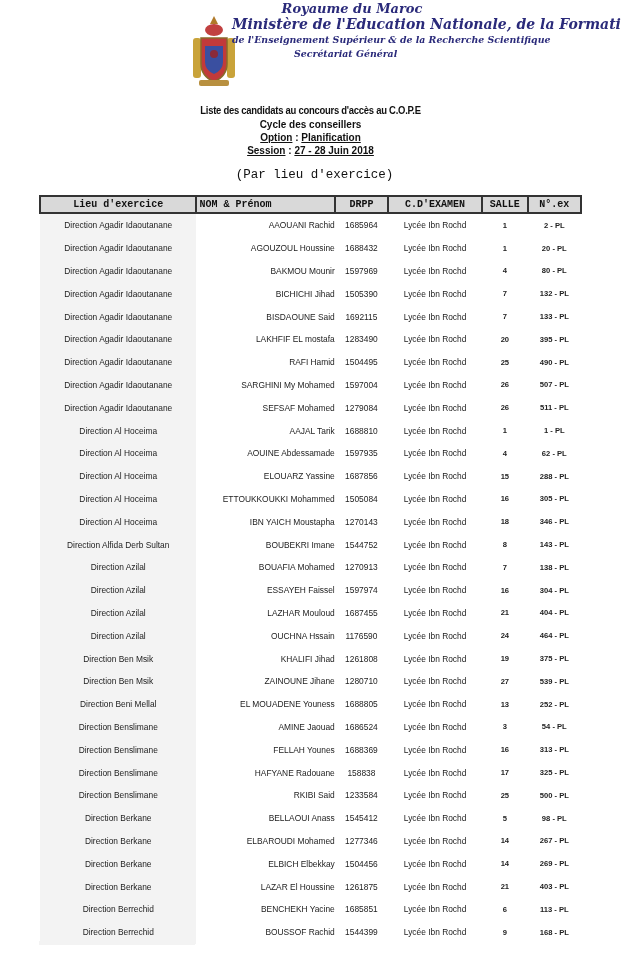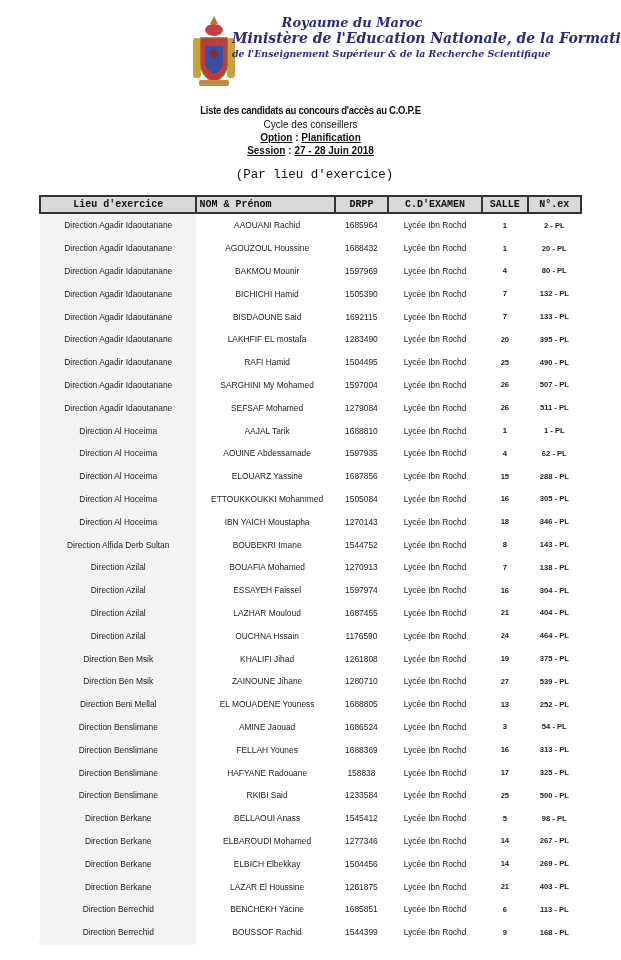--- a/index.html
+++ b/index.html
@@ -1,41 +1,41 @@
 <!DOCTYPE html>
 <html><head>
 <meta charset="utf-8">
 <style>
   html, body { margin: 0; padding: 0; background: #ffffff; }
   body { width: 621px; height: 960px; position: relative; overflow: hidden; font-family: "Liberation Sans", sans-serif; color: #111; }
   .header { position: absolute; left: 0; top: 0; width: 621px; height: 100px; }
   .emblem { position: absolute; left: 191px; top: 14px; width: 46px; height: 78px; }
-  .hdr-lines { position: absolute; left: 232px; top: 14px; width: 240px; text-align: center; font-family: "DejaVu Serif", serif; font-style: italic; font-weight: bold; color: #2a2a7a; }
+  .hdr-lines { position: absolute; left: 232px; top: 0; width: 240px; text-align: center; font-family: "DejaVu Serif", serif; font-style: italic; font-weight: bold; color: #2a2a7a; }
   .hdr-lines .l1 { font-size: 13px; line-height: 17px; }
   .hdr-lines .l2 { font-size: 14px; line-height: 15px; white-space: nowrap; }
   .hdr-lines .l3 { font-size: 9.4px; line-height: 15px; white-space: nowrap; }
   .hdr-lines .l4 { font-size: 9.4px; line-height: 14px; text-align: left; padding-left: 62px; }
   .hdr-lines .l5 { font-size: 9.4px; line-height: 15px; white-space: nowrap; }
   .titles { position: absolute; left: 0; top: 103px; width: 621px; text-align: center; }
   .titles .t1 { font-family: "Liberation Sans", sans-serif; font-weight: bold; font-size: 11px; letter-spacing: -0.3px; line-height: 15px; transform: scaleX(0.86); }
-  .titles .t2 { font-size: 10px; line-height: 13px; }
+  .titles .t2 { font-size: 10px; line-height: 13px; font-weight: bold; }
   .titles .t3, .titles .t4 { font-size: 10px; line-height: 13px; font-weight: bold; }
   .titles u { text-decoration: underline; }
   .subtitle { position: absolute; left: 0; top: 168px; width: 621px; text-align: center; font-family: "Liberation Mono", monospace; font-size: 12.5px; padding-left: 4px; }
   table.cand { position: absolute; left: 39px; top: 195px; border-collapse: collapse; width: 543px; }
   table.cand th { background: #d9d9d9; font-family: "Liberation Mono", monospace; font-weight: bold; font-size: 10px; height: 15px; padding: 0; border: 2px solid #333; }
   table.cand th.c-lieu { width: 156px; text-align: center; }
   table.cand th.c-nom { width: 135px; text-align: left; padding-left: 2px; margin-top: 16px; }
   table.cand th.c-drpp { width: 52px; }
   table.cand th.c-cd { width: 93px; text-align: center; }
   table.cand th.c-salle { width: 44px; }
   table.cand th.c-nex { width: 52px; margin-top: 15px; }
   table.cand td { height: 22.8px; padding: 0; font-size: 8.4px; color: #222; white-space: nowrap; }
   table.cand td.lieu { background: #f3f3f3; text-align: center; }
-  table.cand td.nom { text-align: center; padding-left: 3px; }
+  table.cand td.nom { text-align: right; padding-left: 3px; }
   table.cand td.drpp { text-align: center; }
   table.cand td.cd { text-align: center; }
   table.cand td.salle { text-align: center; font-weight: bold; font-size: 7.6px; }
   table.cand td.nex { text-align: center; font-weight: bold; font-size: 7.6px; }
   .edge { position: absolute; left: 39px; top: 941px; width: 156px; height: 4px; background: #f3f3f3; }
 </style>
 </head>
 <body>
 
 <div class="header">
@@ -46,20 +46,21 @@
     <ellipse cx="23" cy="16" rx="9" ry="6" fill="#c14040"></ellipse>
     <path d="M10 24 h26 v26 q0 12 -13 18 q-13 -6 -13 -18 z" fill="#c23a3a" stroke="#8a6a2a" stroke-width="1.5"></path>
     <path d="M14 32 h18 v16 q0 8 -9 12 q-9 -4 -9 -12 z" fill="#3a4fa0"></path>
     <circle cx="23" cy="40" r="4" fill="#8a2a3a"></circle>
     <rect x="8" y="66" width="30" height="6" rx="2" fill="#b89040"></rect>
   </svg>
   <div class="hdr-lines">
     <div class="l1">Royaume du Maroc</div>
     <div class="l2">Ministère de l'Education Nationale, de la Formation Professionnelle</div>
     <div class="l3">de l'Enseignement Supérieur &amp; de la Recherche Scientifique</div>
+    <div class="l4">Secrétariat Général</div>
   </div>
 </div>
 
 <div class="titles">
   <div class="t1">Liste des candidats au concours d'accès au C.O.P.E</div>
   <div class="t2">Cycle des conseillers</div>
   <div class="t3"><u>Option</u><span> : </span><u>Planification</u></div>
   <div class="t4"><u>Session</u><span> : </span><u>27 - 28 Juin 2018</u></div>
 </div>
 
@@ -96,21 +97,21 @@
       <tr>
         <td class="lieu">Direction Agadir Idaoutanane</td>
         <td class="nom">BAKMOU Mounir</td>
         <td class="drpp">1597969</td>
         <td class="cd">Lycée Ibn Rochd</td>
         <td class="salle">4</td>
         <td class="nex">80 - PL</td>
       </tr>
       <tr>
         <td class="lieu">Direction Agadir Idaoutanane</td>
-        <td class="nom">BICHICHI Hamid</td>
+        <td class="nom">BICHICHI Jihad</td>
         <td class="drpp">1505390</td>
         <td class="cd">Lycée Ibn Rochd</td>
         <td class="salle">7</td>
         <td class="nex">132 - PL</td>
       </tr>
       <tr>
         <td class="lieu">Direction Agadir Idaoutanane</td>
         <td class="nom">BISDAOUNE Said</td>
         <td class="drpp">1692115</td>
         <td class="cd">Lycée Ibn Rochd</td>

